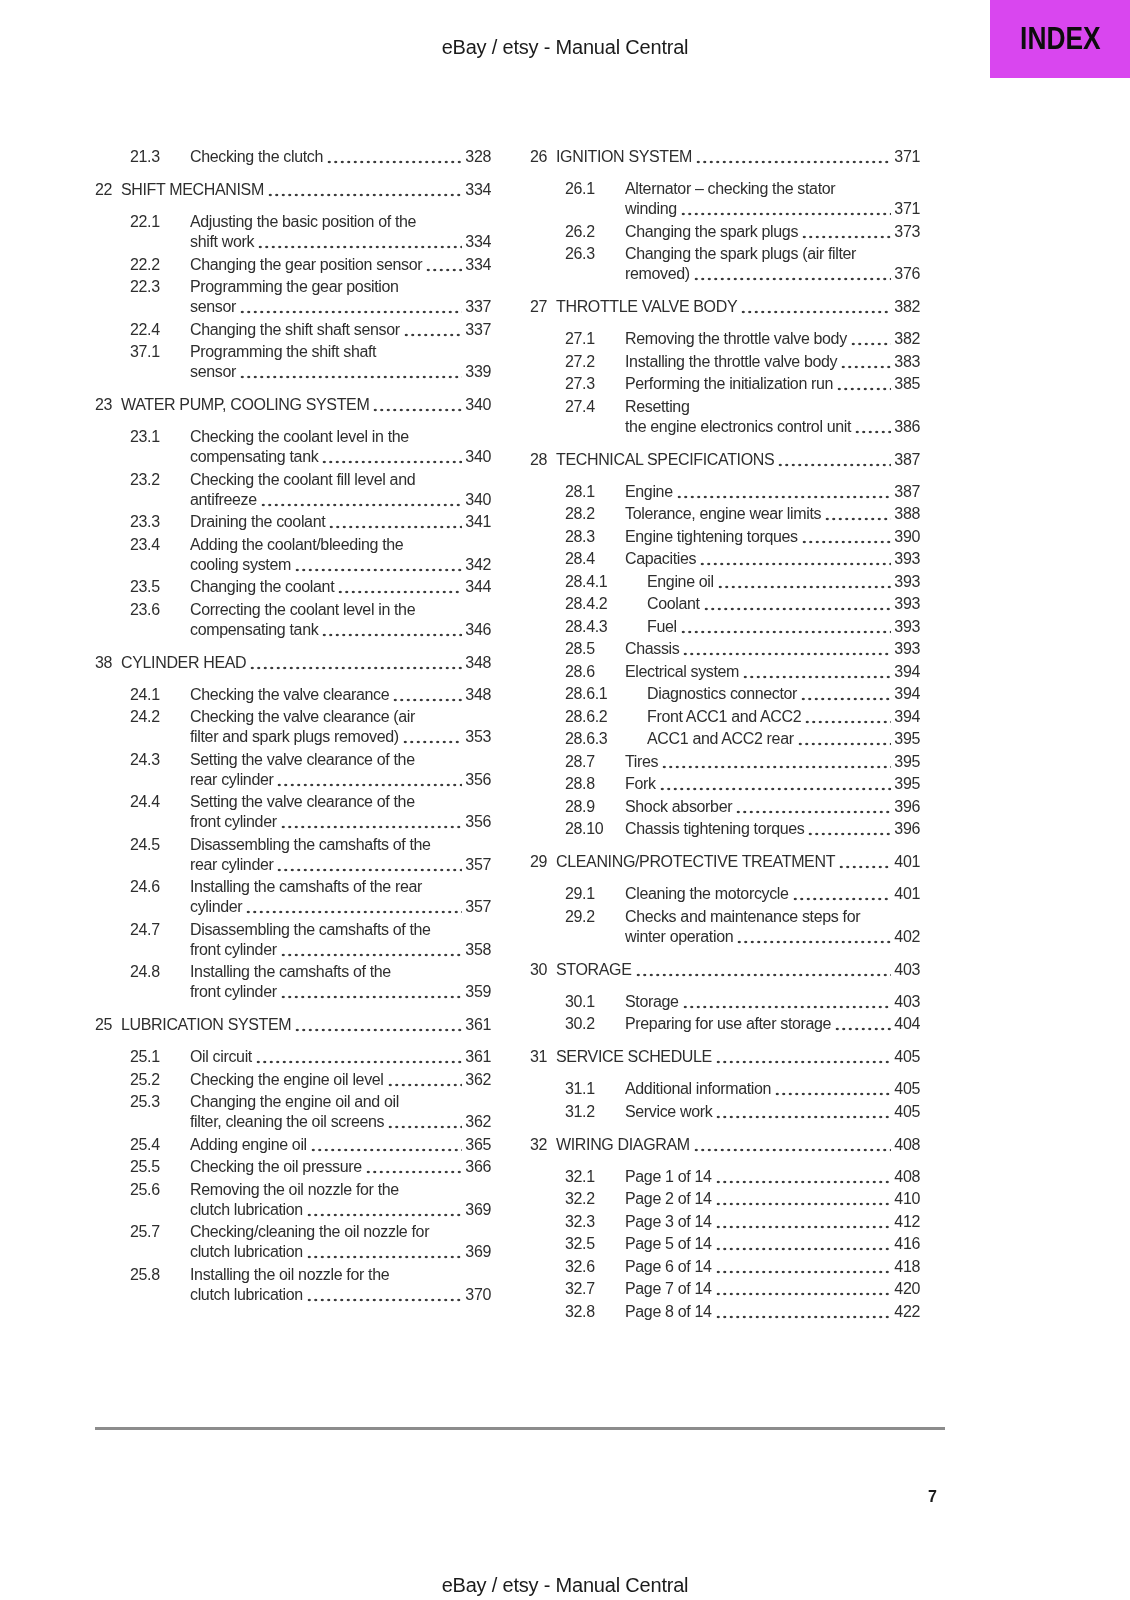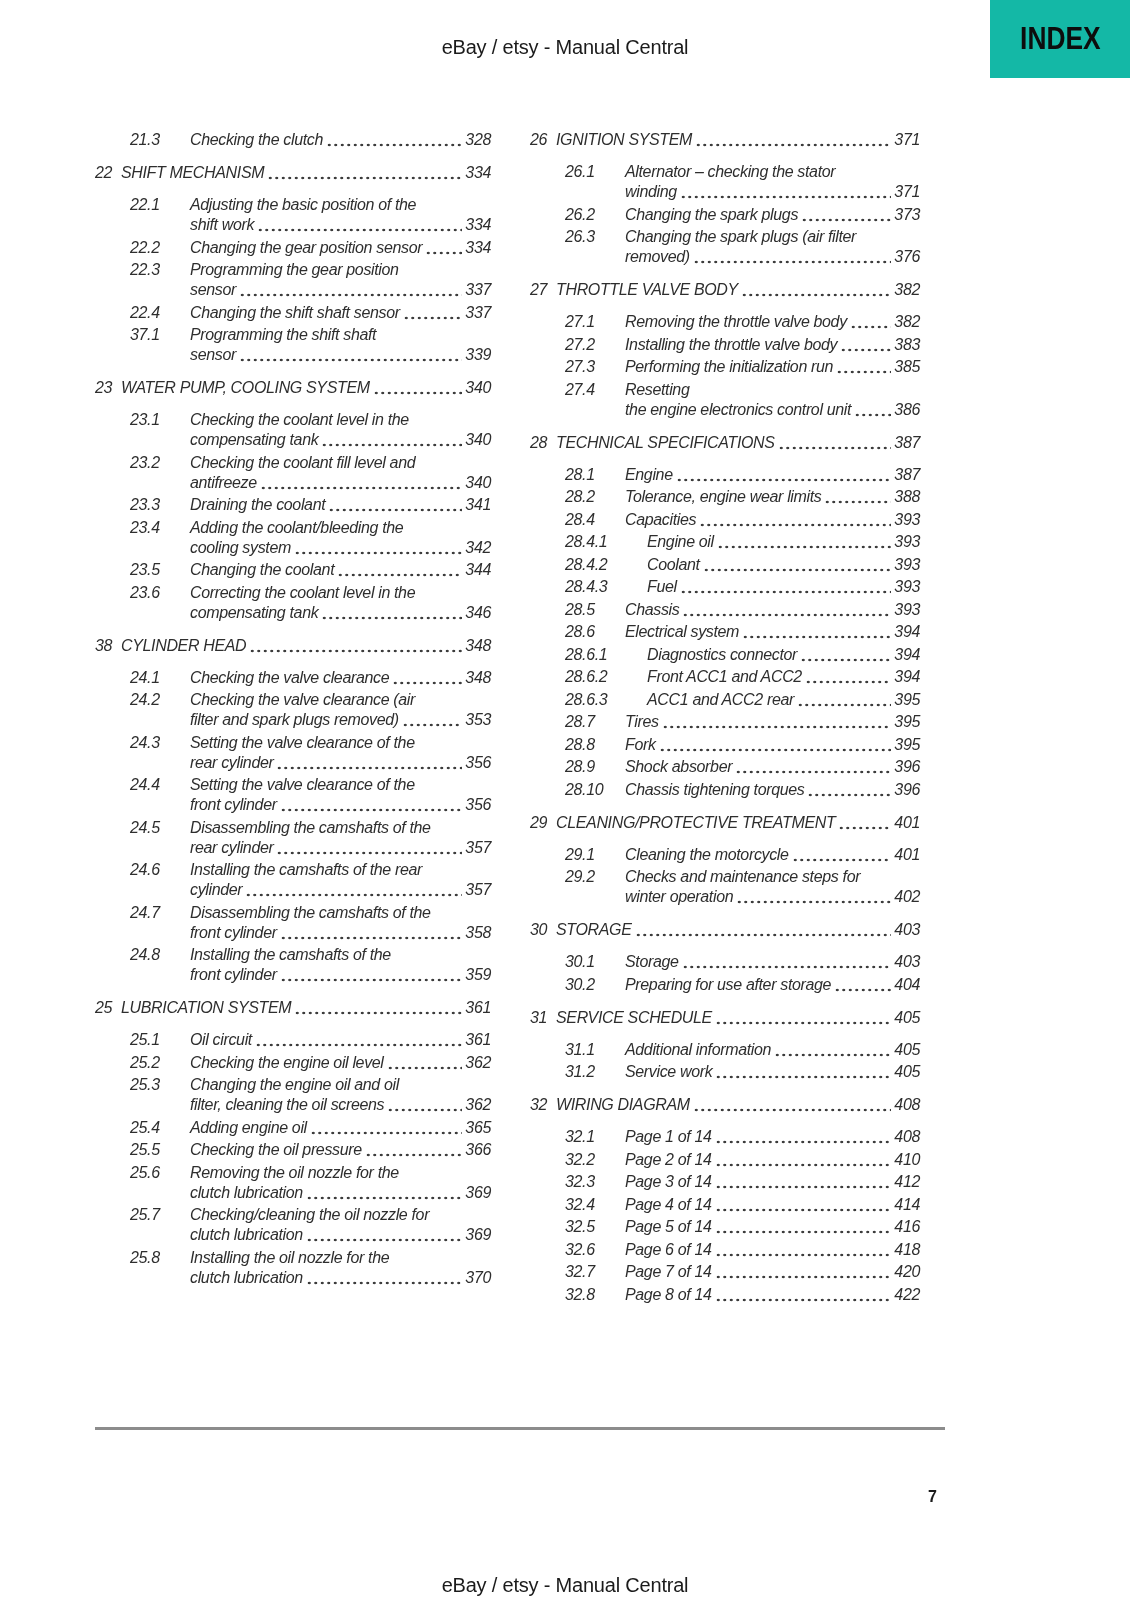--- a/index.html
+++ b/index.html
@@ -13,33 +13,32 @@
   }
   .page-header-title {
     position: absolute; top: 36px; left: 0; right: 0;
     text-align: center;
     font-size: 20px; color: #1b1b1b;
     letter-spacing: -0.2px;
   }
   .index-box {
     position: absolute; top: 0; right: 0;
     width: 140px; height: 78px;
-    background: #14b8a6;
+    background: #d946ef;
     display: flex; align-items: center; justify-content: center;
   }
   .index-label {
     font-weight: bold; font-size: 31px; color: #0d0d0d;
     transform: scaleX(0.85);
     letter-spacing: 0px;
   }
   .toc-columns {
-    position: absolute; top: 130px; left: 95px;
+    position: absolute; top: 147px; left: 95px;
     width: 825px;
     display: flex;
-    font-style: italic;
   }
   .toc-col { font-size: 16px; }
   .toc-col.left  { width: 396px; margin-right: 39px; }
   .toc-col.right { width: 390px; }
   .entry { display: flex; margin-bottom: 2.5px; }
   .entry.level-0 { margin-top: 13px; margin-bottom: 12px; }
   .toc-col > .entry:first-child { margin-top: 0; }
   .entry.level-1, .entry.level-2 { padding-left: 35px; }
   .num {
     flex: 0 0 60px;
@@ -596,20 +595,30 @@
         <span class="num">28.2</span>
         <div class="body">
           <div class="tline last">
             <span class="ttl">Tolerance, engine wear limits</span>
             <span class="leader"></span>
             <span class="page">388</span>
           </div>
         </div>
       </div>
       <div class="entry level-1">
+        <span class="num">28.3</span>
+        <div class="body">
+          <div class="tline last">
+            <span class="ttl">Engine tightening torques</span>
+            <span class="leader"></span>
+            <span class="page">390</span>
+          </div>
+        </div>
+      </div>
+      <div class="entry level-1">
         <span class="num">28.4</span>
         <div class="body">
           <div class="tline last">
             <span class="ttl">Capacities</span>
             <span class="leader"></span>
             <span class="page">393</span>
           </div>
         </div>
       </div>
       <div class="entry level-2">
@@ -855,30 +864,20 @@
           </div>
         </div>
       </div>
       <div class="entry level-1">
         <span class="num">32.3</span>
         <div class="body">
           <div class="tline last">
             <span class="ttl">Page 3 of 14</span>
             <span class="leader"></span>
             <span class="page">412</span>
-          </div>
-        </div>
-      </div>
-      <div class="entry level-1">
-        <span class="num">32.4</span>
-        <div class="body">
-          <div class="tline last">
-            <span class="ttl">Page 4 of 14</span>
-            <span class="leader"></span>
-            <span class="page">414</span>
           </div>
         </div>
       </div>
       <div class="entry level-1">
         <span class="num">32.5</span>
         <div class="body">
           <div class="tline last">
             <span class="ttl">Page 5 of 14</span>
             <span class="leader"></span>
             <span class="page">416</span>

